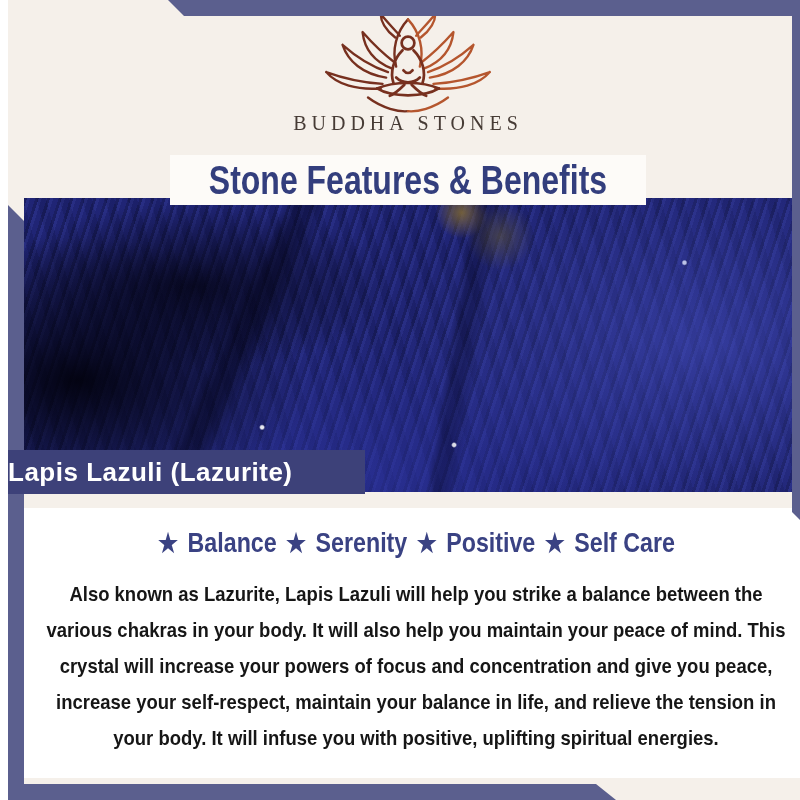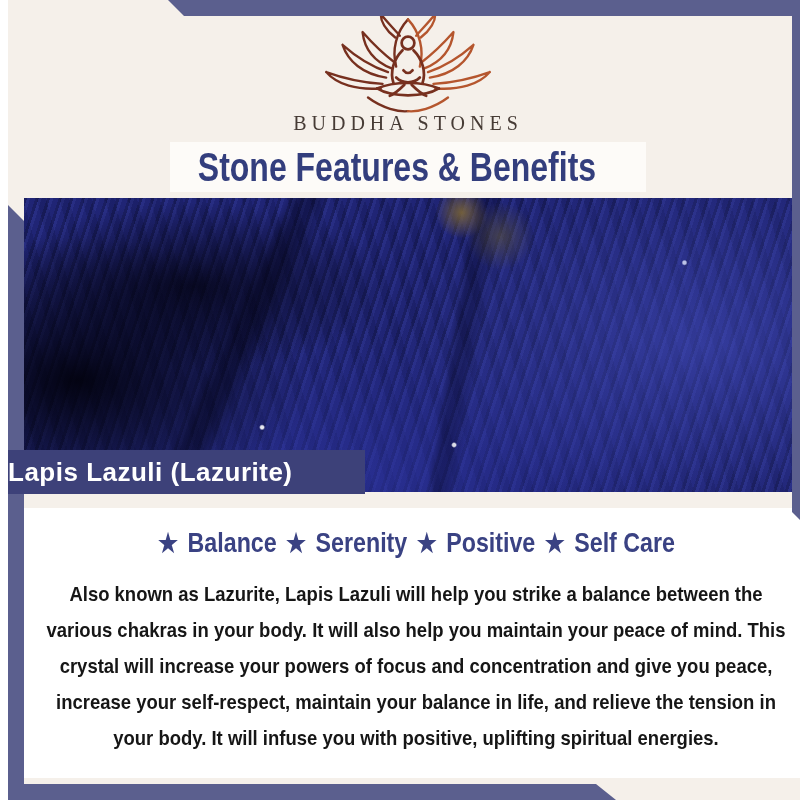--- a/index.html
+++ b/index.html
@@ -13,22 +13,22 @@
   .logo-wrap{position:absolute;left:300px;top:12px;width:200px;height:102px;z-index:2;}
   .logo-wrap svg{display:block;}
   .lotus-l{stroke:var(--logo-maroon,#77301f);fill:none;stroke-width:2.6;stroke-linecap:round;}
   .lotus-r{stroke:var(--logo-rust,#b5562e);fill:none;stroke-width:2.6;stroke-linecap:round;}
   .lotus-fig{stroke:var(--logo-maroon,#77301f);fill:none;stroke-width:3;stroke-linecap:round;}
 
   .brand-name{position:absolute;left:0;top:112px;width:800px;text-align:center;z-index:2;
     font-family:"Liberation Serif",serif;font-size:20px;letter-spacing:5px;color:var(--brand-text,#463b35);}
 
   
-  .banner{position:absolute;left:162px;top:142px;width:476px;height:50px;background:var(--banner-bg,#fdfbf8);
-    z-index:2;display:flex;align-items:center;justify-content:flex-end;}
+  .banner{position:absolute;left:162px;top:155px;width:476px;height:50px;background:var(--banner-bg,#fdfbf8);
+    z-index:2;display:flex;align-items:center;justify-content:center;}
   .banner-title{font-size:40px;font-weight:bold;color:var(--navy,#333e7d);white-space:nowrap;
     transform:scaleX(.8);transform-origin:50% 50%;}
 
   
   .photo{position:absolute;left:16px;top:198px;width:768px;height:294px;z-index:1;background-color:#232877;
     background-image:
       radial-gradient(circle at 31% 78%, rgba(255,255,255,.9) 0 1.5px, transparent 3px),
       radial-gradient(circle at 56% 84%, rgba(255,255,255,.85) 0 1.5px, transparent 3px),
       radial-gradient(circle at 86% 22%, rgba(225,232,255,.8) 0 1.5px, transparent 3px),
       radial-gradient(circle at 57% 5%, rgba(122,100,55,.9), rgba(122,100,55,0) 26px),

